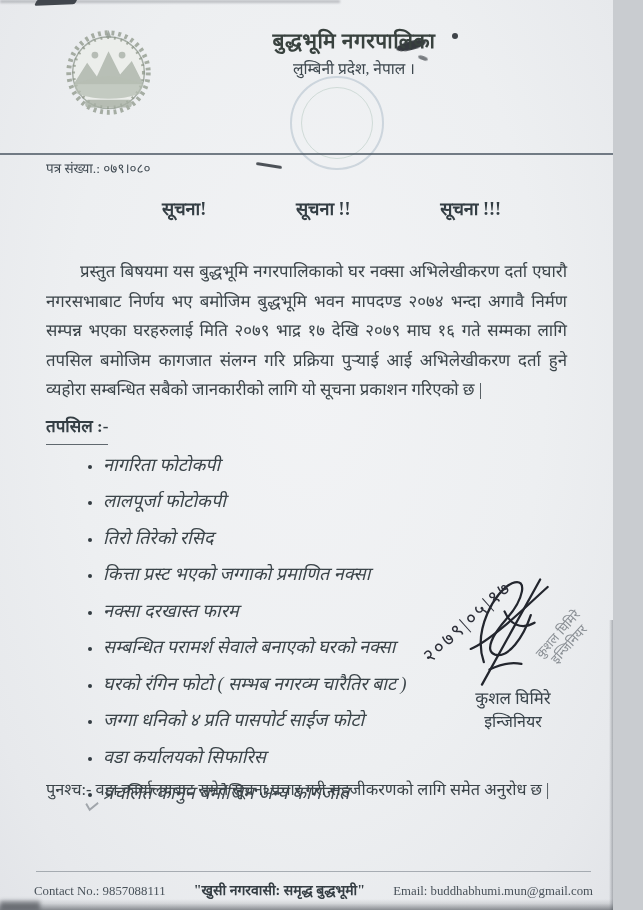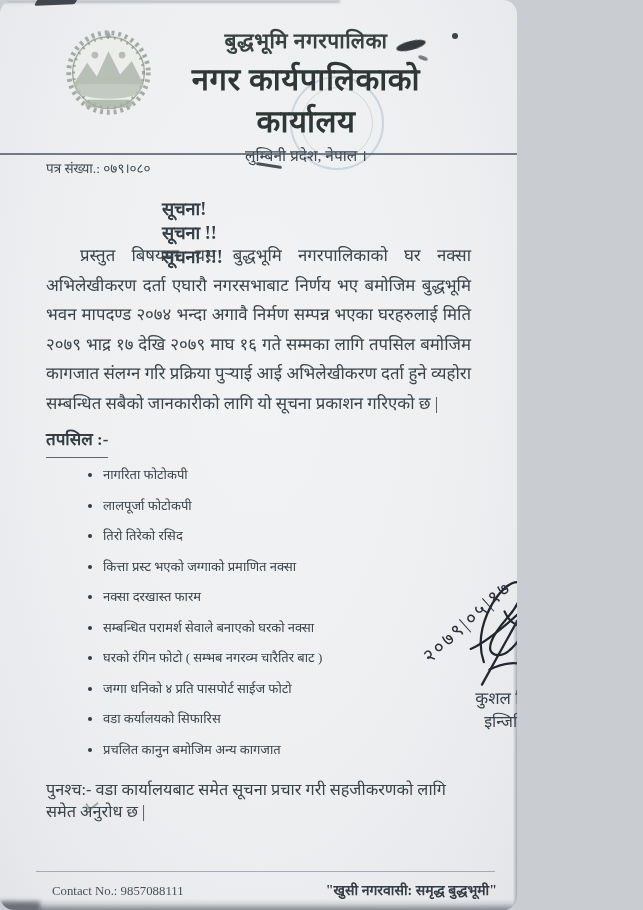--- a/index.html
+++ b/index.html
@@ -2,25 +2,24 @@
 <html><head>
 <meta charset="utf-8">
 <style>
   html,body{margin:0;padding:0;}
   body{
     width:643px;height:910px;overflow:hidden;
     font-family:"Liberation Serif", serif;
     background:#c9ccd0;
   }
   .paper{
-    position:relative;width:517px;height:910px;overflow:hidden;
+    position:relative;width:613px;height:910px;overflow:hidden;
     background:
       radial-gradient(ellipse at 50% 40%, #f2f3f5 0%, #edeff1 55%, #e7e9ec 85%, #e2e4e8 100%);
     color:#3b4449;
-    border-radius:14px;
   }
   
   .edge-bottom{position:absolute;left:0;right:0;bottom:0;height:11px;
     background:linear-gradient(to top, rgba(58,63,70,.55), rgba(58,63,70,.12) 60%, transparent);}
   .edge-bottom-left{position:absolute;left:0;bottom:0;width:40px;height:9px;background:rgba(40,44,50,.5);filter:blur(2px);}
   .edge-right{position:absolute;right:0;top:620px;bottom:0;width:4px;
     background:linear-gradient(to left, rgba(70,76,84,.38), transparent);}
   .edge-top{position:absolute;left:0;top:0;width:340px;height:3px;background:rgba(60,66,74,.28);filter:blur(1px);}
   .corner-mark{position:absolute;left:36px;top:-1px;width:40px;height:6px;background:#262b31;
     transform:skewX(-28deg) rotate(-2deg);opacity:.85;border-radius:2px;}
@@ -39,42 +38,42 @@
   .hdr-center{position:absolute;left:150px;right:55px;top:26px;text-align:center;}
   .muni{font-size:21px;font-weight:700;color:#39423f;letter-spacing:.5px;}
   .office{font-size:31px;font-weight:700;color:#2e3734;margin-top:3px;letter-spacing:.5px;}
   .addr1{font-size:17px;font-weight:600;color:#39434a;margin-top:4px;}
   .addr2{font-size:15.5px;color:#3d474e;margin-top:3px;}
   .meta{position:absolute;left:46px;top:113px;font-size:13.5px;line-height:23px;color:#414b53;margin-top:44px;}
   .rule{position:absolute;left:0;right:0;top:153px;border-top:2px solid rgba(72,84,96,.75);}
   .date-line{position:absolute;right:28px;top:160px;font-size:15.5px;color:#3c464e;}
   
   .notices{position:absolute;left:162px;right:112px;top:196px;display:flex;justify-content:space-between;
-    font-size:18px;font-weight:700;color:#343e44;flex-direction:column;}
+    font-size:18px;font-weight:700;color:#343e44;}
   
-  .bodyflow{position:absolute;left:46px;right:46px;top:241px;}
+  .bodyflow{position:absolute;left:46px;right:46px;top:257px;}
   .para{font-size:16.8px;line-height:29.5px;text-align:justify;text-indent:34px;color:#3b4449;}
   .tapasil{margin-top:9px;font-size:17px;font-weight:700;color:#343e44;}
   .tapasil span{border-bottom:1.6px solid rgba(60,70,78,.8);padding-bottom:8px;}
   ul.docs{margin:15px 0 0 0;padding-left:57px;list-style:disc;}
-  ul.docs li{font-size:13px;margin-bottom:12.5px;color:#3b4449;}
+  ul.docs li{font-size:18px;margin-bottom:12.5px;color:#3b4449;font-style:italic;}
   ul.docs li::marker{color:#333c42;font-size:14px;}
   
   .sigblock{position:absolute;left:408px;top:576px;width:220px;height:170px;}
   .sig-svg{position:absolute;left:46px;top:-4px;width:116px;height:122px;}
   .hand-date{position:absolute;left:26px;top:66px;transform:rotate(-42deg);transform-origin:left bottom;
     font-size:19px;color:#2c2e38;letter-spacing:2.5px;white-space:nowrap;}
   .stamp{position:absolute;left:126px;top:48px;transform:rotate(-48deg);text-align:center;
     font-size:13px;line-height:15px;color:rgba(120,126,132,.85);white-space:nowrap;font-family:"Liberation Sans",sans-serif;}
   .sig-name{position:absolute;left:0;right:10px;top:110px;text-align:center;font-size:16.8px;color:#39434a;}
   .sig-title{position:absolute;left:0;right:10px;top:134px;text-align:center;font-size:16px;color:#39434a;}
   
   .postscript{position:absolute;left:46px;right:40px;top:778px;font-size:16.3px;color:#3b4449;}
   .foot-rule{position:absolute;left:36px;right:22px;top:871px;border-top:1.5px solid rgba(130,138,146,.65);}
-  .footer{position:absolute;left:52px;right:20px;top:880px;display:flex;justify-content:space-between;
+  .footer{position:absolute;left:34px;right:20px;top:880px;display:flex;justify-content:space-between;
     align-items:baseline;font-size:12.8px;color:#49525a;font-family:"Liberation Serif",serif;}
   .slogan{font-size:14px;font-weight:700;color:#343d43;}
   .small-mark{position:absolute;left:86px;top:800px;width:10px;height:6px;border-left:2px solid rgba(90,98,106,.5);
     border-bottom:2px solid rgba(90,98,106,.5);transform:rotate(-40deg) skewX(-10deg);}
 </style>
 </head>
 <body>
 
 <div class="paper">
 
@@ -95,21 +94,20 @@
     <path d="M14,60 L28,38 L38,52 L50,26 L62,50 L74,36 L86,60 Z" fill="#9aa496" opacity=".8"></path>
     <path d="M14,60 L30,55 Q50,48 70,55 L86,60 L82,70 Q50,80 18,70 Z" fill="#aab3a4" opacity=".75"></path>
     <path d="M47,12 L50,4 L53,12 Z" fill="#7c877a" opacity=".8"></path>
     <circle cx="36" cy="30" r="3.5" fill="#8d978a" opacity=".7"></circle>
     <circle cx="64" cy="30" r="3.5" fill="#8d978a" opacity=".7"></circle>
     <rect x="26" y="76" width="48" height="8" rx="3" fill="#96a091" opacity=".8"></rect>
   </svg>
 
   <div class="hdr-center">
     <div class="muni">बुद्धभूमि नगरपालिका</div>
-    <div class="office">नगर कार्यपालिकाको कार्यालय</div>
     <div class="addr2">लुम्बिनी प्रदेश, नेपाल ।</div>
   </div>
 
   <div class="meta">
     <div>पत्र संख्या.: ०७९।०८०</div>
   </div>
 
   <div class="rule"></div>
 
   <div class="notices">
@@ -156,18 +154,19 @@
     <div class="sig-title">इन्जिनियर</div>
   </div>
 
   <div class="postscript">पुनश्च:- वडा कार्यालयबाट समेत सूचना प्रचार गरी सहजीकरणको लागि समेत अनुरोध छ |</div>
   <div class="small-mark"></div>
 
   <div class="foot-rule"></div>
   <div class="footer">
     <span>Contact No.: 9857088111</span>
     <span class="slogan">"खुसी नगरवासी: समृद्ध बुद्धभूमी"</span>
+    <span>Email: buddhabhumi.mun@gmail.com</span>
   </div>
 
   <div class="edge-right"></div>
   <div class="edge-bottom"></div>
   <div class="edge-bottom-left"></div>
 </div>
 
 </body></html>

